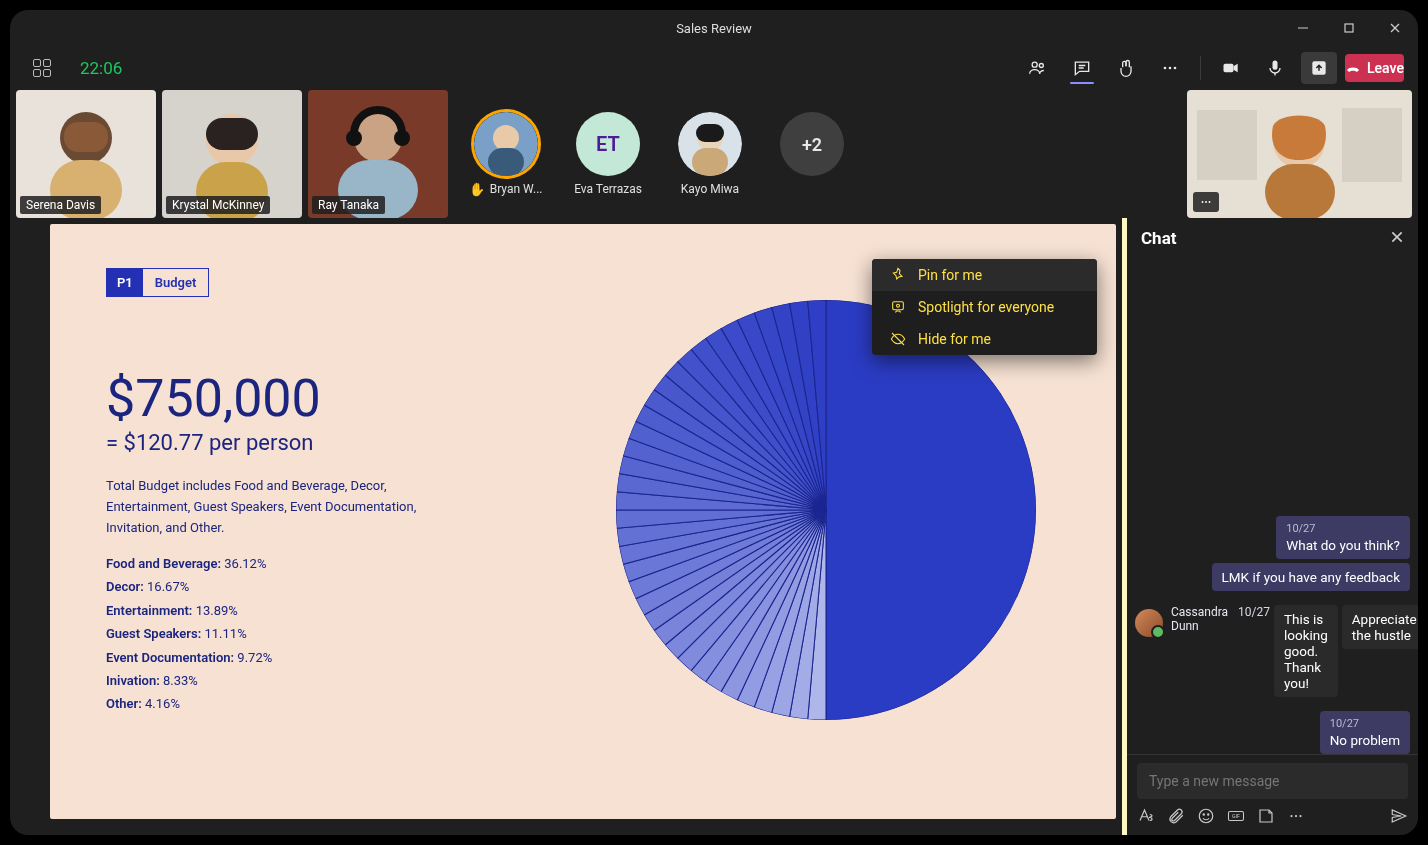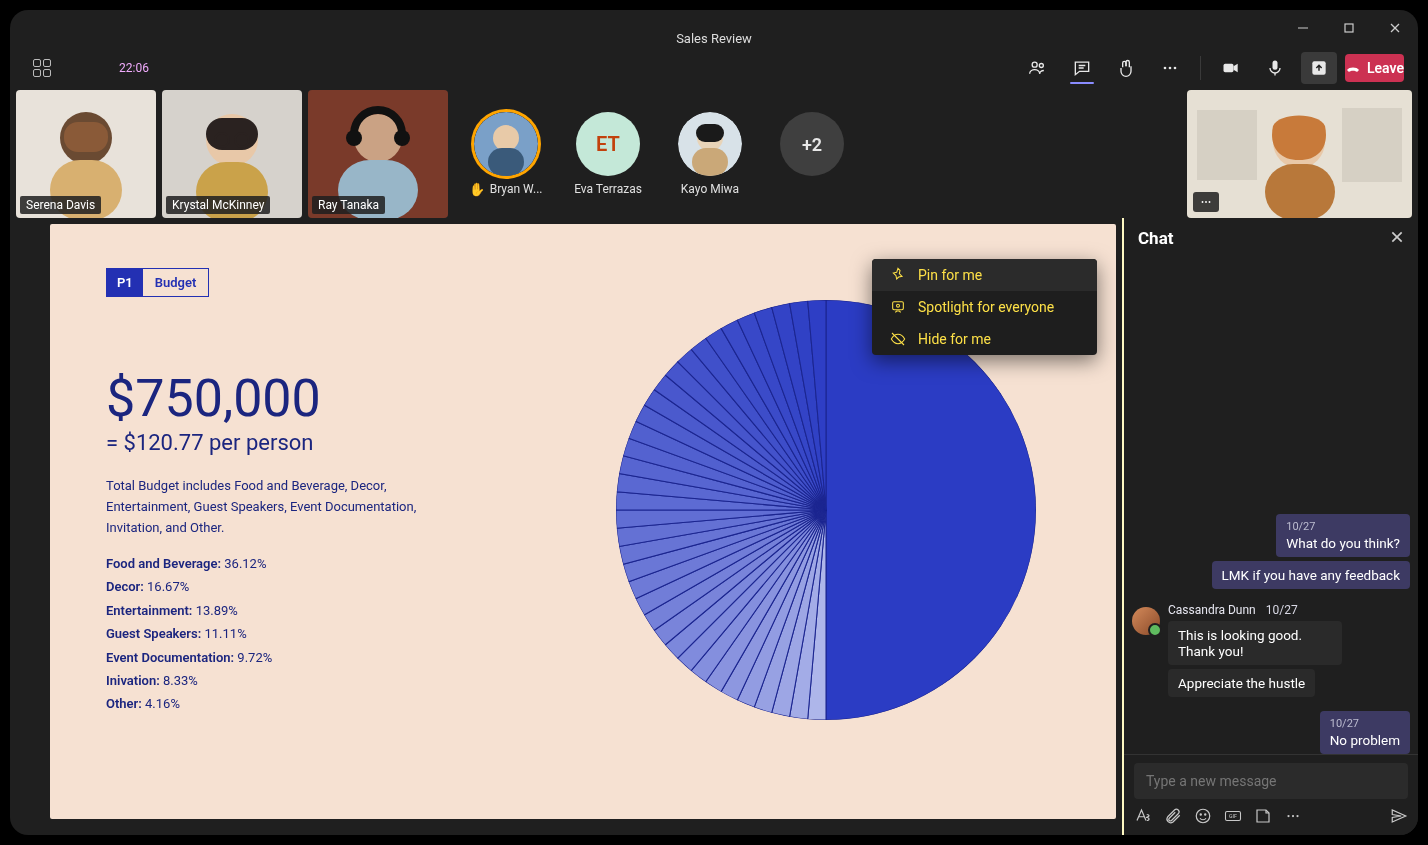--- a/index.html
+++ b/index.html
@@ -2,31 +2,31 @@
 <html><head>
 <meta charset="utf-8">
 <style>
 * { margin: 0; padding: 0; box-sizing: border-box; font-family: -apple-system, "Segoe UI", Roboto, sans-serif; }
 html, body { width: 1428px; height: 845px; background: #000; overflow: hidden; }
 .device {
   position: absolute; inset: 10px; background: #1f1f1f; border-radius: 18px;
   box-shadow: 0 0 0 2px #000; overflow: hidden; display: flex; flex-direction: column;
 }
 
-.titlebar { height: 36px; display: flex; align-items: flex-end; justify-content: center; position: relative; color: #ddd; font-size: 13px; }
+.titlebar { height: 36px; display: flex; align-items: center; justify-content: center; position: relative; color: #ddd; font-size: 13px; }
 .titlebar .wincontrols { position: absolute; right: 0; top: 0; height: 36px; display: flex; }
 .winbtn { width: 46px; height: 36px; display: flex; align-items: center; justify-content: center; color: #ccc; cursor: pointer; }
 
 .toolbar { height: 44px; display: flex; align-items: center; padding: 0 14px; gap: 10px; color: #ddd; }
 .toolbar .left { display: flex; align-items: center; gap: 14px; }
 .toolbar .spacer { flex: 1; }
 .toolbar .right { display: flex; align-items: center; gap: 8px; }
 .grid-icon { width: 18px; height: 18px; display: grid; grid-template-columns: 1fr 1fr; grid-template-rows: 1fr 1fr; gap: 2px; }
 .grid-icon > span { background: transparent; border: 1.5px solid #bbb; border-radius: 2px; }
-.timer { font-size: 12px; color: #f0abfc; padding: 2px 6px; margin-left: 39px; }
+.timer { font-size: 17px; color: #22c55e; padding: 2px 6px; }
 .divider { width: 1px; height: 24px; background: #3a3a3a; margin: 0 4px; }
 .tbtn { width: 36px; height: 36px; display: flex; align-items: center; justify-content: center; border-radius: 4px; cursor: pointer; color: #e8e8e8; position: relative; }
 .tbtn.active::after { content: ""; position: absolute; left: 6px; right: 6px; bottom: 2px; height: 2px; background: #8a8cff; border-radius: 1px; }
 .square-btn { width: 36px; height: 32px; border-radius: 4px; background: #3a3a3a; display: flex; align-items: center; justify-content: center; cursor: pointer; }
 .leave-btn { background: #cc3152; color: #fff; padding: 6px 0; border-radius: 4px; display: flex; align-items: center; gap: 6px; font-size: 14px; font-weight: 600; cursor: pointer; }
 
 .strip { height: 128px; display: flex; gap: 6px; padding: 0 6px 0 6px; align-items: stretch; }
 .tile { position: relative; width: 140px; height: 128px; background: #2a2a2a; border-radius: 4px; overflow: hidden; }
 .tile .label { position: absolute; left: 4px; bottom: 4px; background: rgba(30,30,30,0.85); color: #fff; font-size: 12px; padding: 2px 6px; border-radius: 2px; display: flex; align-items: center; gap: 4px; }
 .avatar-row { flex-shrink: 0; display: flex; align-items: center; gap: 18px; padding: 0 10px; }
@@ -51,32 +51,32 @@
 .legend { position: absolute; top: 328px; left: 56px; color: #1b257f; font-size: 13px; line-height: 1.8; }
 .legend .k { font-weight: 600; }
 .pie-wrap { position: absolute; top: 76px; right: 80px; width: 420px; height: 420px; border-radius: 50%; overflow: hidden; }
 .pie-wrap svg { width: 100%; height: 100%; display: block; }
 
 .ctx-menu { position: absolute; top: 249px; left: 862px; width: 225px; background: #1e1e1e; border-radius: 4px; box-shadow: 0 6px 20px rgba(0,0,0,0.5); overflow: hidden; z-index: 50; }
 .ctx-item { display: flex; align-items: center; gap: 12px; padding: 8px 18px; color: #fde047; font-size: 14px; cursor: pointer; }
 .ctx-item:hover, .ctx-item.hover { background: #2b2b2b; }
 .ctx-item svg { width: 16px; height: 16px; flex-shrink: 0; }
 
-.chat-panel { width: 296px; background: #1f1f1f; display: flex; flex-direction: column; border-left: 2px solid #fef9c3; }
+.chat-panel { width: 296px; background: #1f1f1f; display: flex; flex-direction: column; border-left: 5px solid #fef9c3; }
 .chat-hdr { display: flex; align-items: center; justify-content: space-between; padding: 10px 14px; color: #fff; font-weight: 700; font-size: 17px; }
 .chat-hdr .x { cursor: pointer; color: #ccc; }
 .chat-body { flex: 1; overflow: auto; padding: 8px 8px 0 8px; display: flex; flex-direction: column; justify-content: flex-end; gap: 4px; }
 .bubble { max-width: 82%; padding: 6px 10px; border-radius: 4px; font-size: 13.5px; color: #fff; }
 .bubble.own { background: #3d3a63; align-self: flex-end; }
 .bubble.other { background: #2a2a2a; align-self: flex-start; }
 .bubble .ts { font-size: 11px; color: #bcbcd0; margin-bottom: 2px; }
 .msg-group { align-self: flex-start; display: flex; gap: 8px; max-width: 100%; }
 .msg-avatar { width: 28px; height: 28px; border-radius: 50%; background: linear-gradient(135deg,#d48a5a,#8a4a2a); position: relative; flex-shrink: 0; margin-top: 4px; }
 .msg-avatar::after { content: ""; position: absolute; right: -2px; bottom: -2px; width: 10px; height: 10px; background: #5fbb5f; border: 2px solid #1f1f1f; border-radius: 50%; }
-.msg-stack { display: flex; flex-direction: column; gap: 4px; }
+.msg-stack { display: flex; flex-direction: row; gap: 4px; }
 .msg-hdr { display: flex; gap: 10px; font-size: 12px; color: #d8d8e4; }
 .msg-hdr .name { color: #e6e6f0; }
 .compose { border-top: 1px solid #333; padding: 8px 10px 10px 10px; display: flex; flex-direction: column; gap: 8px; }
 .compose-input { background: #2b2b2b; border: none; outline: none; color: #e8e8e8; font-size: 14px; padding: 10px 12px; border-radius: 4px; }
 .compose-row { display: flex; align-items: center; gap: 12px; color: #c8c8c8; }
 .compose-row .send { margin-left: auto; cursor: pointer; }
 .ico { width: 18px; height: 18px; cursor: pointer; }
 
 .face-bg { width: 100%; height: 100%; display: block; }
 </style>
@@ -227,21 +227,21 @@
               <circle cx="32" cy="26" r="13" fill="#e8caa8"></circle>
               <rect x="14" y="36" width="36" height="28" rx="14" fill="#3a5a7a"></rect>
             </svg>
           </div>
         <div class="avatar-name">
             <span class="hand-emoji">✋</span>
             <span>Bryan W...</span>
           </div>
       </div>
       <div class="avatar-col">
-        <div class="avatar-circ" style="background:#c4e8d8;color:#c2410c">ET</div>
+        <div class="avatar-circ" style="background:#c4e8d8;color:#4c1d95">ET</div>
         <div class="avatar-name">
             <span>Eva Terrazas</span>
           </div>
       </div>
       <div class="avatar-col">
         <div class="avatar-circ">
             <svg width="64" height="64" viewBox="0 0 64 64">
               <circle cx="32" cy="32" r="32" fill="#d8e2e8"></circle>
               <circle cx="32" cy="26" r="13" fill="#e8d4b8"></circle>
               <rect x="14" y="36" width="36" height="28" rx="14" fill="#caa878"></rect>

